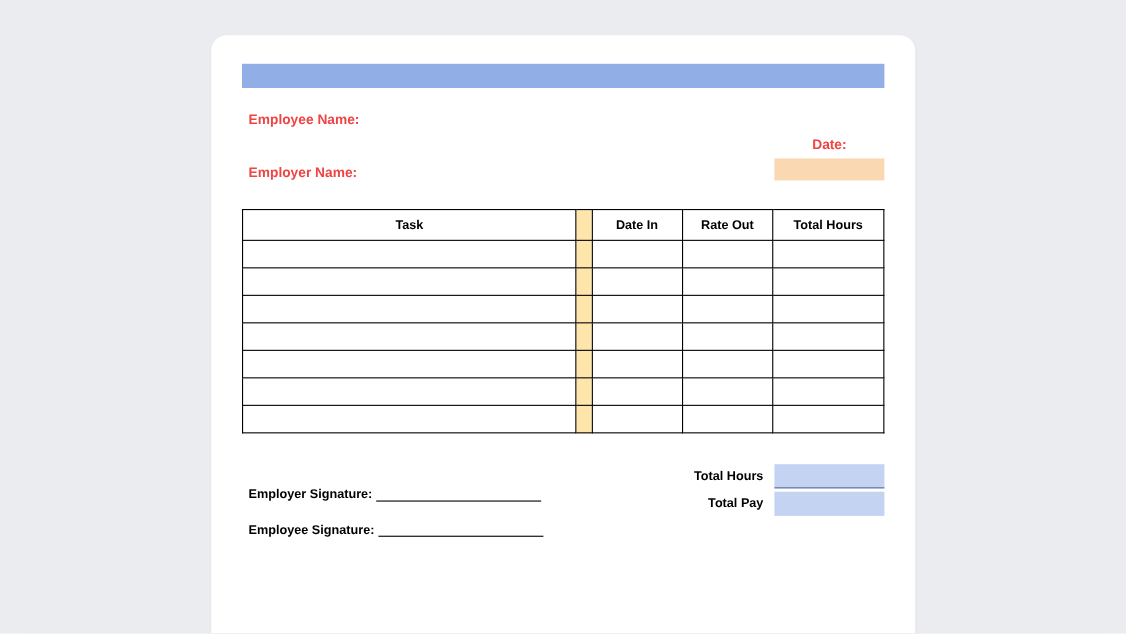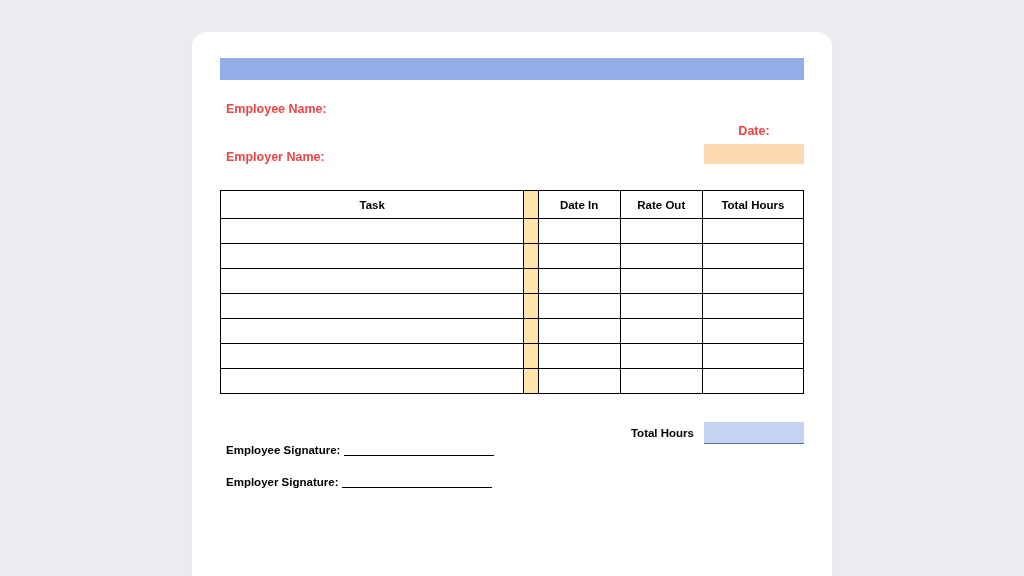--- a/index.html
+++ b/index.html
@@ -261,31 +261,35 @@
           <td></td>
           <td></td>
           <td></td>
         </tr>
       </tbody>
     </table>
 
     <div class="footer">
       <div class="signatures">
         <div class="sig-row">
+          <span class="sig-label">Employer Signature:</span>
+          <div class="sig-line"></div>
+        </div>
+        <div class="sig-row">
           <span class="sig-label">Employee Signature:</span>
-          <div class="sig-line"></div>
-        </div>
-        <div class="sig-row">
-          <span class="sig-label">Employer Signature:</span>
           <div class="sig-line"></div>
         </div>
       </div>
 
       <div class="totals">
         <div class="totals-row">
           <span class="totals-label bold">Total Hours</span>
           <div class="totals-box"></div>
         </div>
+        <div class="totals-row">
+          <span class="totals-label bold">Total Pay</span>
+          <div class="totals-box last"></div>
+        </div>
       </div>
     </div>
 
   </div>
 </div>
 
 </body></html>

